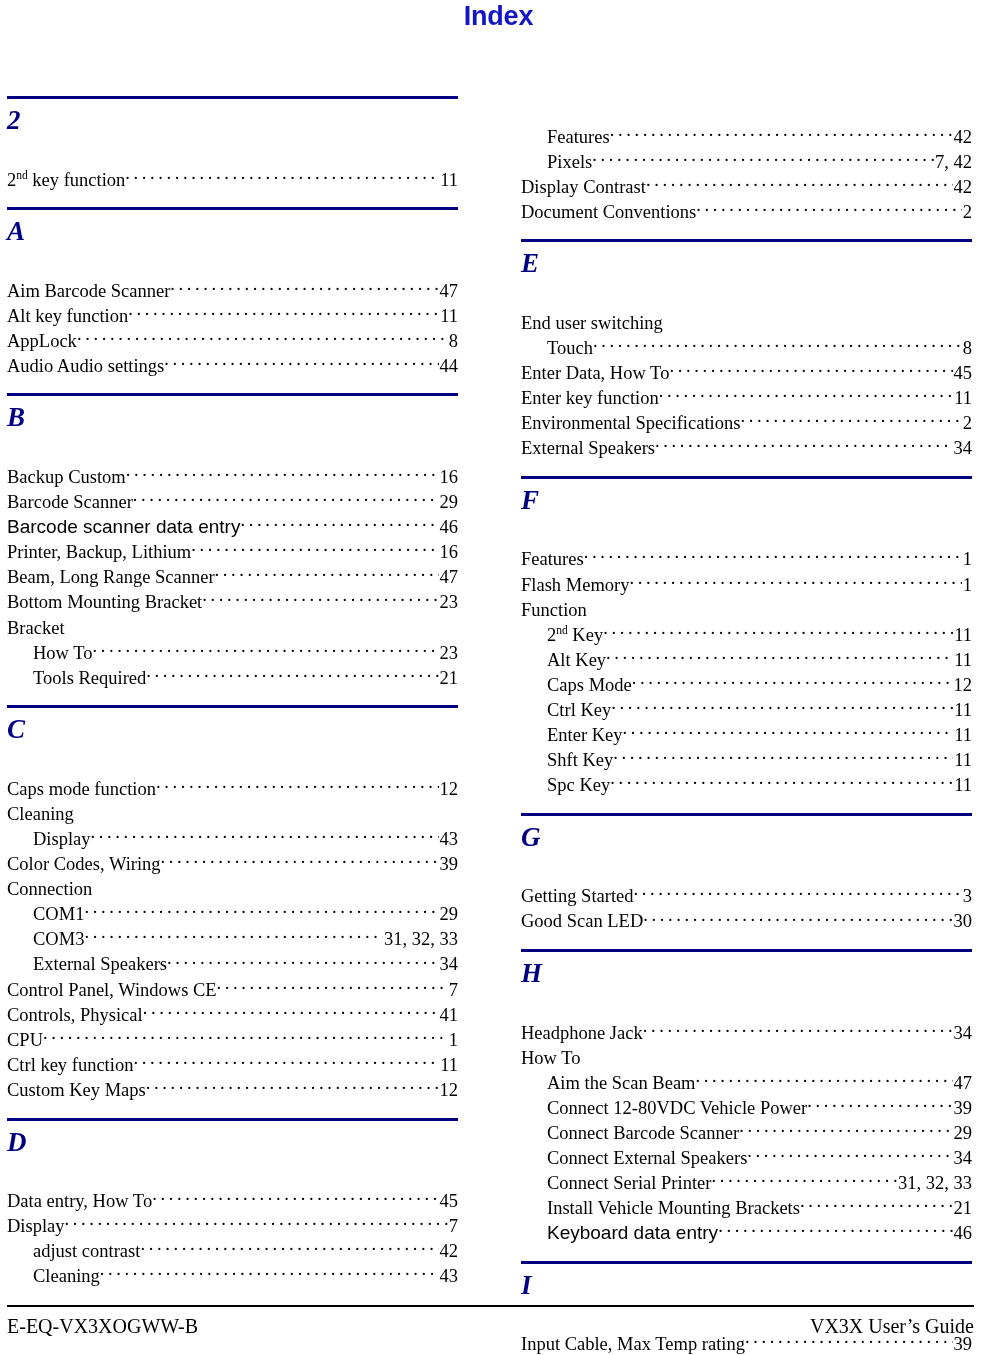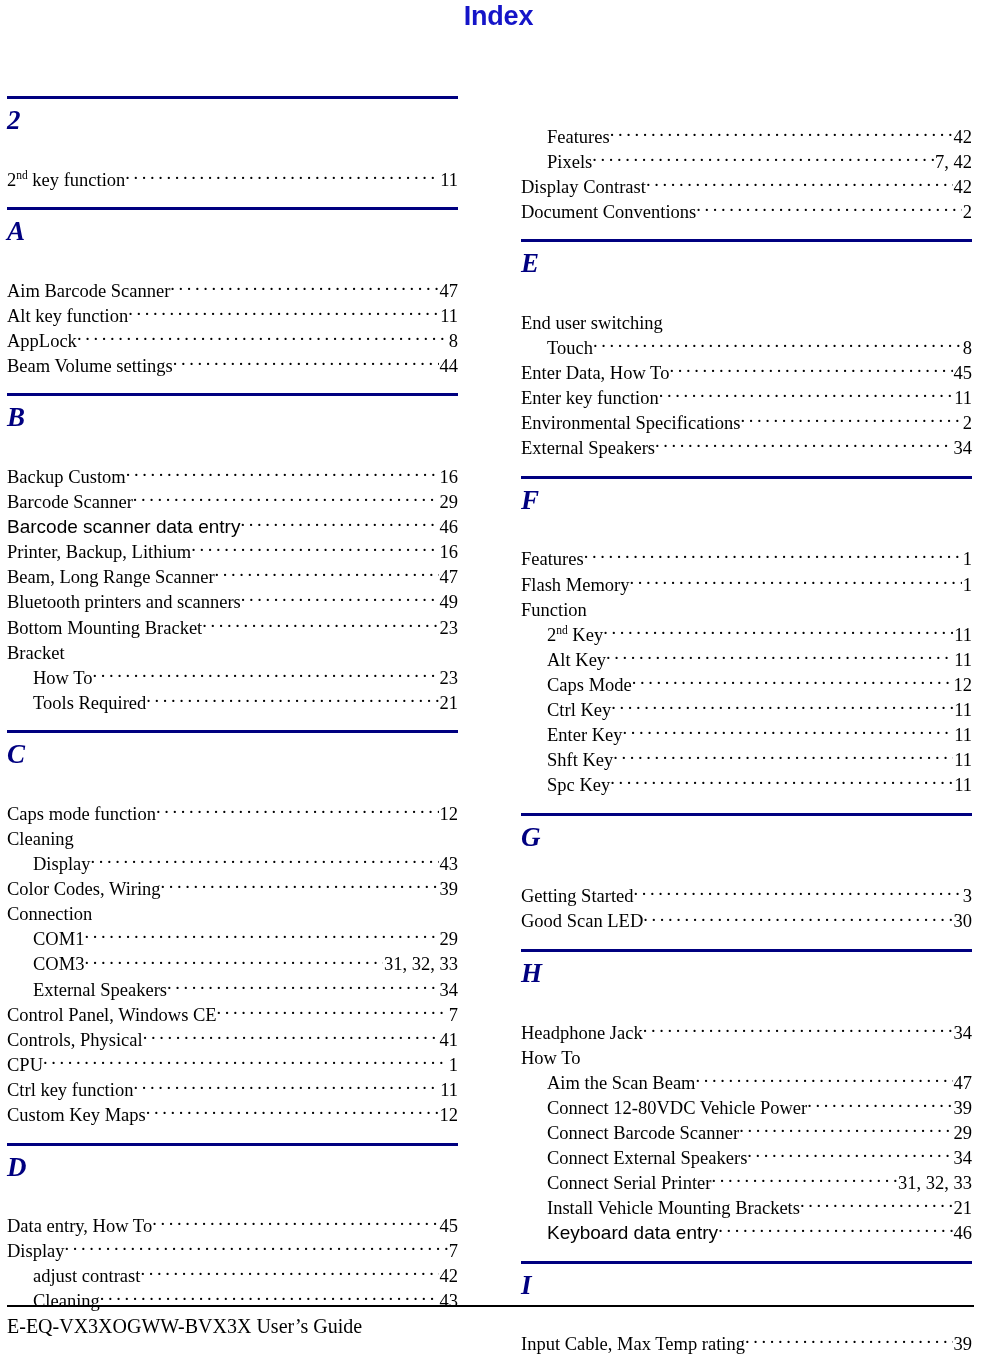--- a/index.html
+++ b/index.html
@@ -116,20 +116,21 @@
     width: 967px;
     height: 1.5px;
     background: #000000;
   }
   .footer {
     position: absolute;
     left: 7px;
     top: 1313px;
     width: 967px;
     display: flex;
+    justify-content: space-between;
     font-family: "Liberation Serif", serif;
     font-size: 20px;
     line-height: 26px;
   }
 </style>
 </head>
 <body>
 
 <div class="page-title">Index</div>
 
@@ -159,21 +160,21 @@
             <span class="etext">Alt key function</span>
             <span class="leader"></span>
             <span class="pageno">11</span>
           </div>
           <div class="entry">
             <span class="etext">AppLock</span>
             <span class="leader"></span>
             <span class="pageno">8</span>
           </div>
           <div class="entry">
-            <span class="etext">Beam Volume settings</span>
+            <span class="etext">Audio Audio settings</span>
             <span class="leader"></span>
             <span class="pageno">44</span>
           </div>
         </div>
       </div>
       <div class="section">
         <div class="rule spaced"></div>
         <div class="letter">B</div>
         <div class="entries">
           <div class="entry">
@@ -193,25 +194,20 @@
           </div>
           <div class="entry">
             <span class="etext">Printer, Backup, Lithium</span>
             <span class="leader"></span>
             <span class="pageno">16</span>
           </div>
           <div class="entry">
             <span class="etext">Beam, Long Range Scanner</span>
             <span class="leader"></span>
             <span class="pageno">47</span>
-          </div>
-          <div class="entry">
-            <span class="etext">Bluetooth printers and scanners</span>
-            <span class="leader"></span>
-            <span class="pageno">49</span>
           </div>
           <div class="entry">
             <span class="etext">Bottom Mounting Bracket</span>
             <span class="leader"></span>
             <span class="pageno">23</span>
           </div>
           <div class="entry headonly">
             <span class="etext">Bracket</span>
             <span class="leader"></span>
             <span class="pageno"></span>

